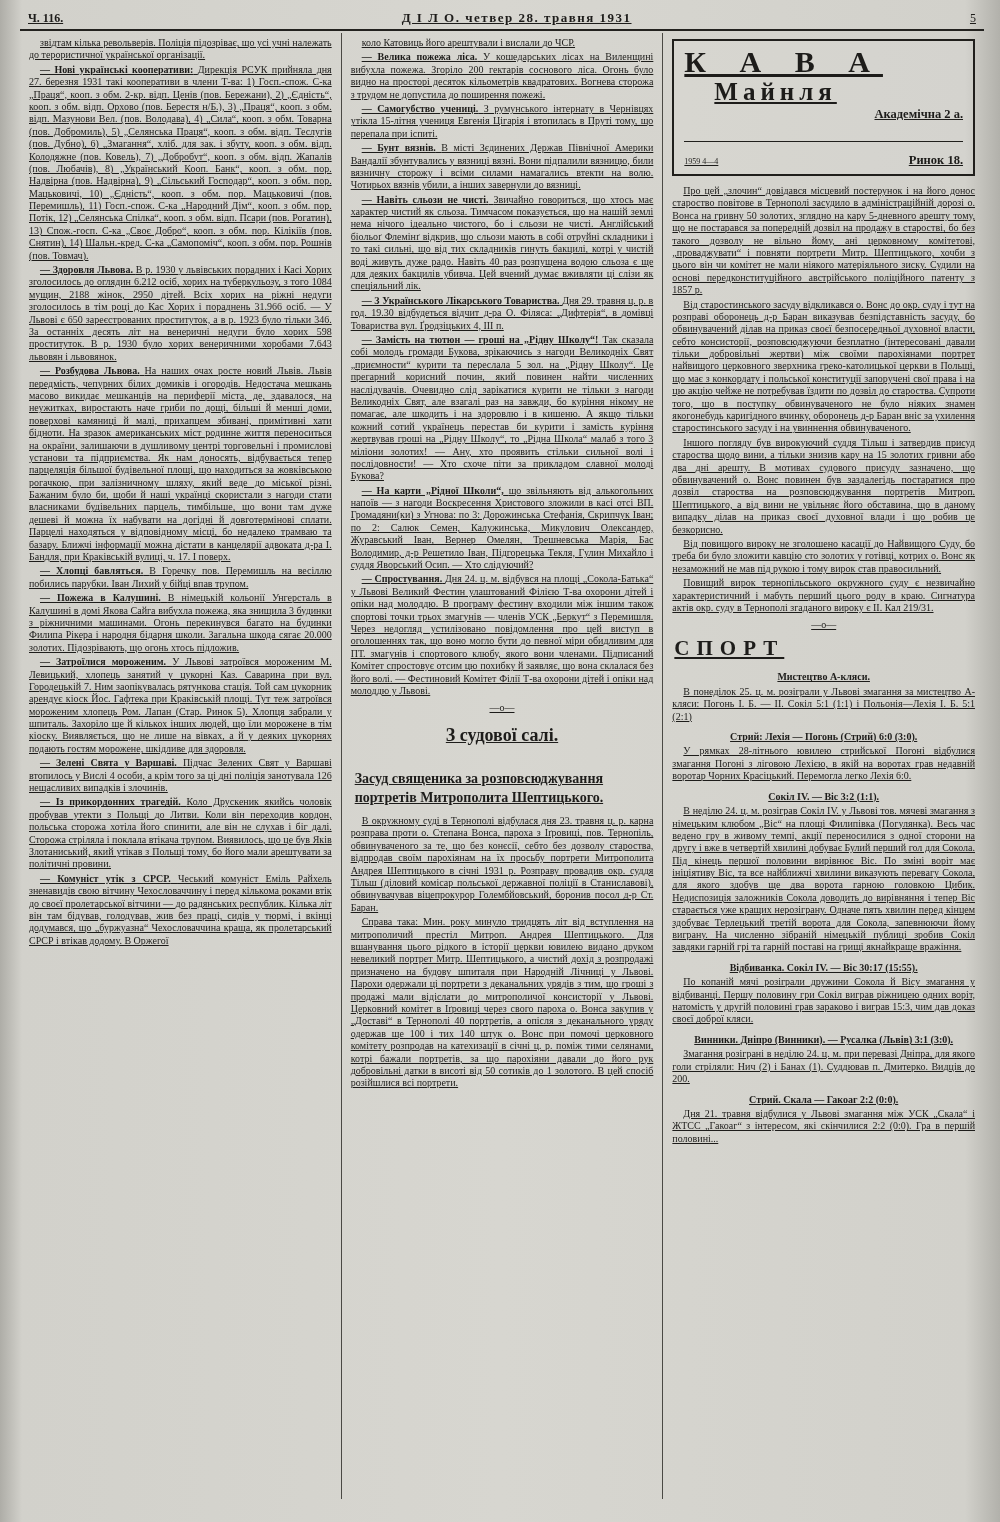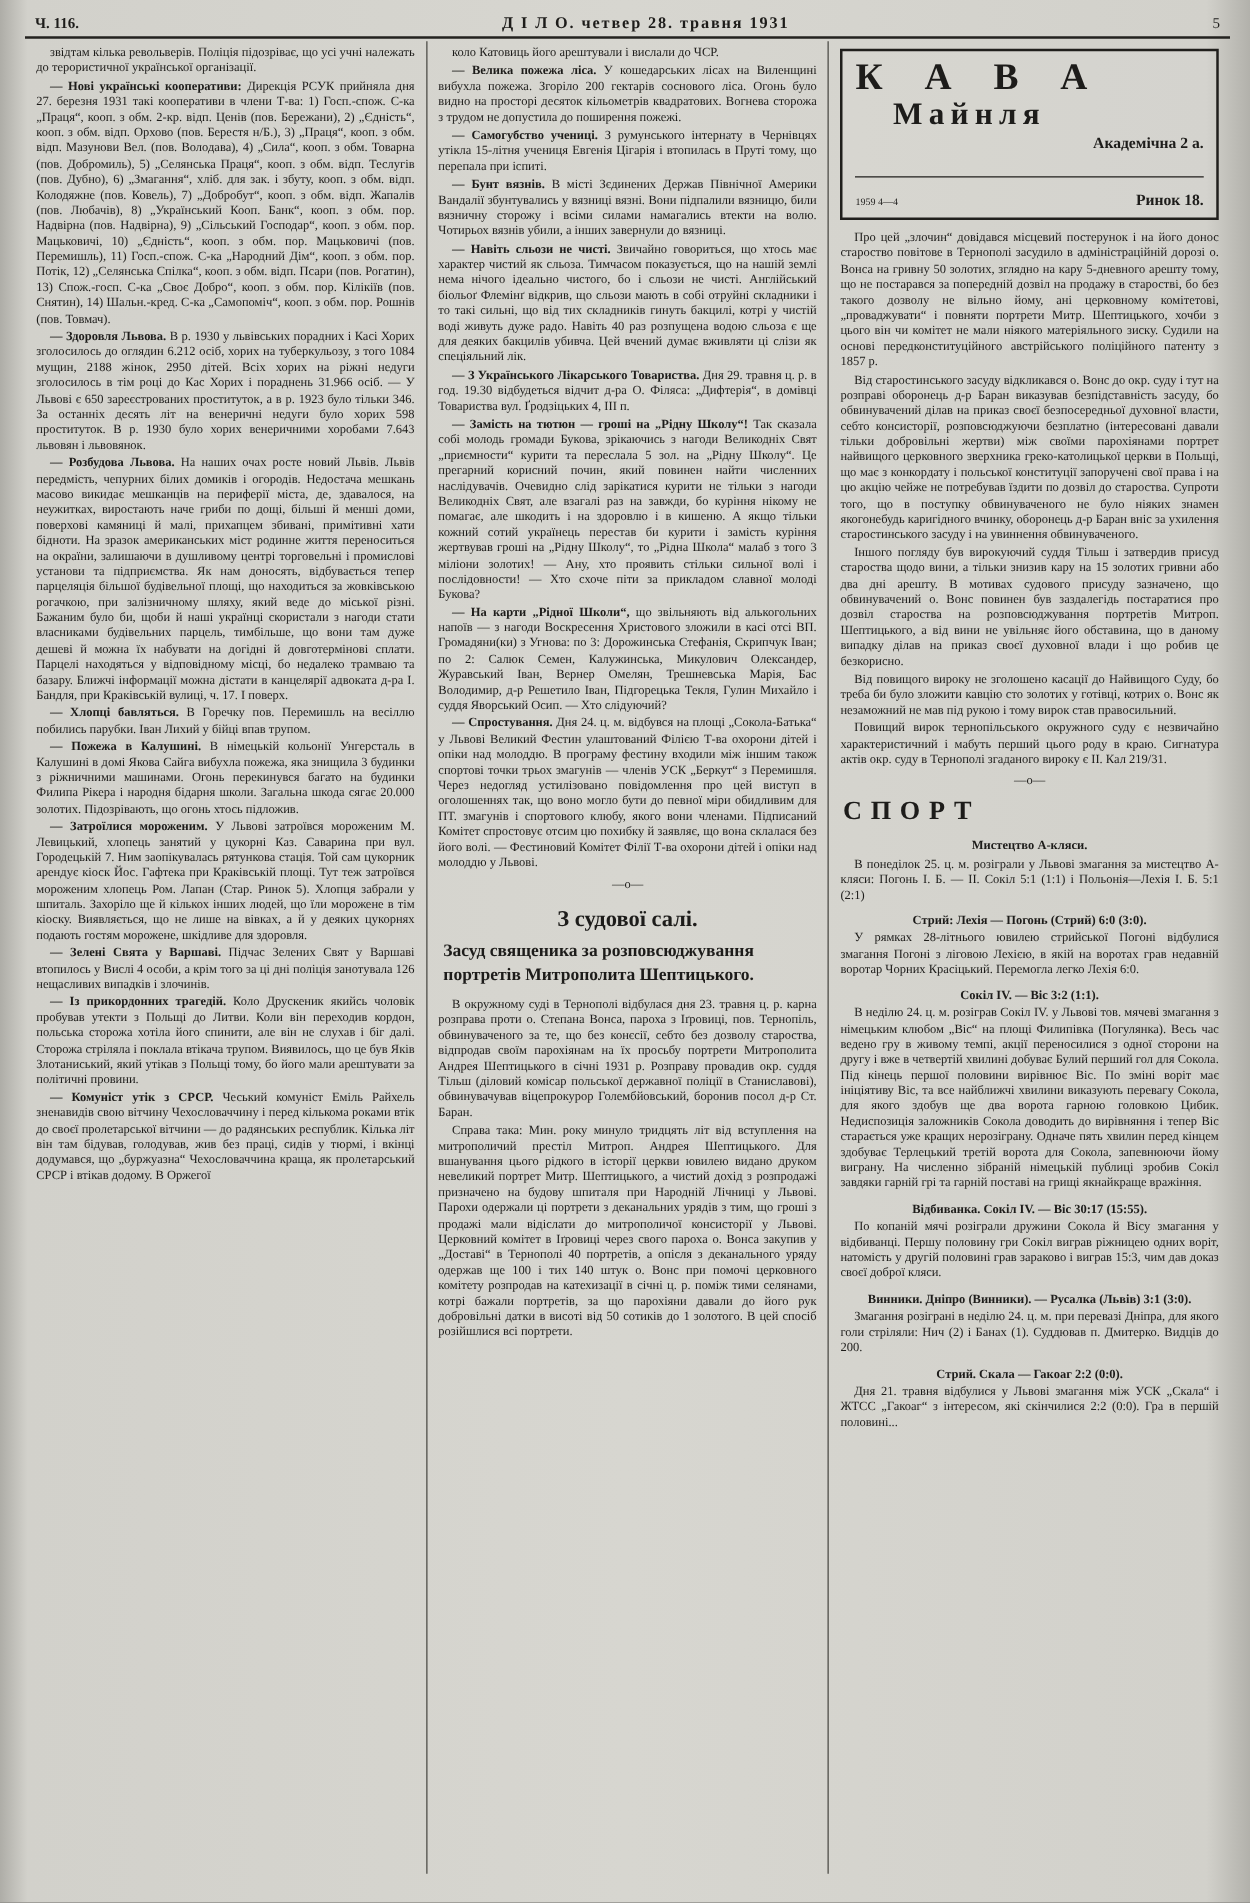--- a/index.html
+++ b/index.html
@@ -1,30 +1,30 @@
 <!DOCTYPE html>
 <html><head>
 <meta charset="utf-8">
 <style>
   html,body{margin:0;padding:0;background:#8f8e89;}
   .page{position:relative;width:1000px;height:1522px;margin:0 auto;overflow:hidden;box-sizing:border-box;
     background:linear-gradient(90deg,#aeada7 0,#d2d1cb 22px,#d7d6d0 50%,#d2d1cb 96.5%,#b2b1ab 100%);
-    color:#1d1c1a;font-family:"Liberation Serif","DejaVu Serif",serif;padding:4px 16px 0 20px;}
+    color:#1d1c1a;font-family:"Liberation Serif","DejaVu Serif",serif;padding:4px 16px 0 20px;text-decoration:underline;}
   .masthead-row{display:flex;align-items:baseline;justify-content:space-between;padding:6px 8px 3px;font-size:12px;}
   .issue{font-weight:bold;}
   .mast-title{font-weight:bold;font-size:13px;letter-spacing:1.5px;}
   .pageno{font-size:12px;}
   .rule{border-top:2px solid #23221f;margin:0 0 2px 0;}
   .cols{display:flex;height:1466px;}
   .col{flex:1 1 0;min-width:0;padding:4px 9px 0 9px;overflow:hidden;}
   .col-mid{border-left:1px solid #4a4944;border-right:1px solid #4a4944;}
   .item,.body-para{font-size:10px;line-height:1.24;text-align:justify;margin:0 0 2px 0;text-indent:11px;}
   .lead{font-weight:bold;}
   .odiv{text-align:center;font-size:10px;margin:5px 0;}
-  .court-title{text-align:center;font-size:18px;font-weight:bold;margin:12px 0 7px;font-family:"Liberation Serif",serif;}
+  .court-title{text-align:center;font-size:18px;font-weight:bold;margin:12px 0 24px;font-family:"Liberation Serif",serif;}
   .court-sub{text-align:left;font-size:14px;font-weight:bold;margin:0 4px 7px;line-height:1.35;}
   .sport-title{font-size:21px;font-weight:bold;letter-spacing:7px;margin:6px 0 9px 2px;}
   .sport-head{text-align:center;font-size:10px;font-weight:bold;margin:7px 4px 2px;line-height:1.35;}
   .ad-box{border:2px solid #201f1c;padding:5px 10px 6px;margin:2px 0 9px;background:rgba(255,255,255,0.06);}
   .ad-kava{font-size:30px;font-weight:bold;letter-spacing:13px;line-height:1.05;}
   .ad-majnlja{font-size:25px;font-weight:bold;letter-spacing:5px;padding-left:30px;line-height:1.1;}
   .ad-addr1{text-align:right;font-weight:bold;font-size:12.5px;margin-top:2px;}
   .ad-row{display:flex;justify-content:space-between;align-items:baseline;border-top:1px solid #201f1c;margin-top:19px;padding-top:11px;}
   .ad-code{font-size:8px;}
   .ad-addr2{font-weight:bold;font-size:12.5px;}

